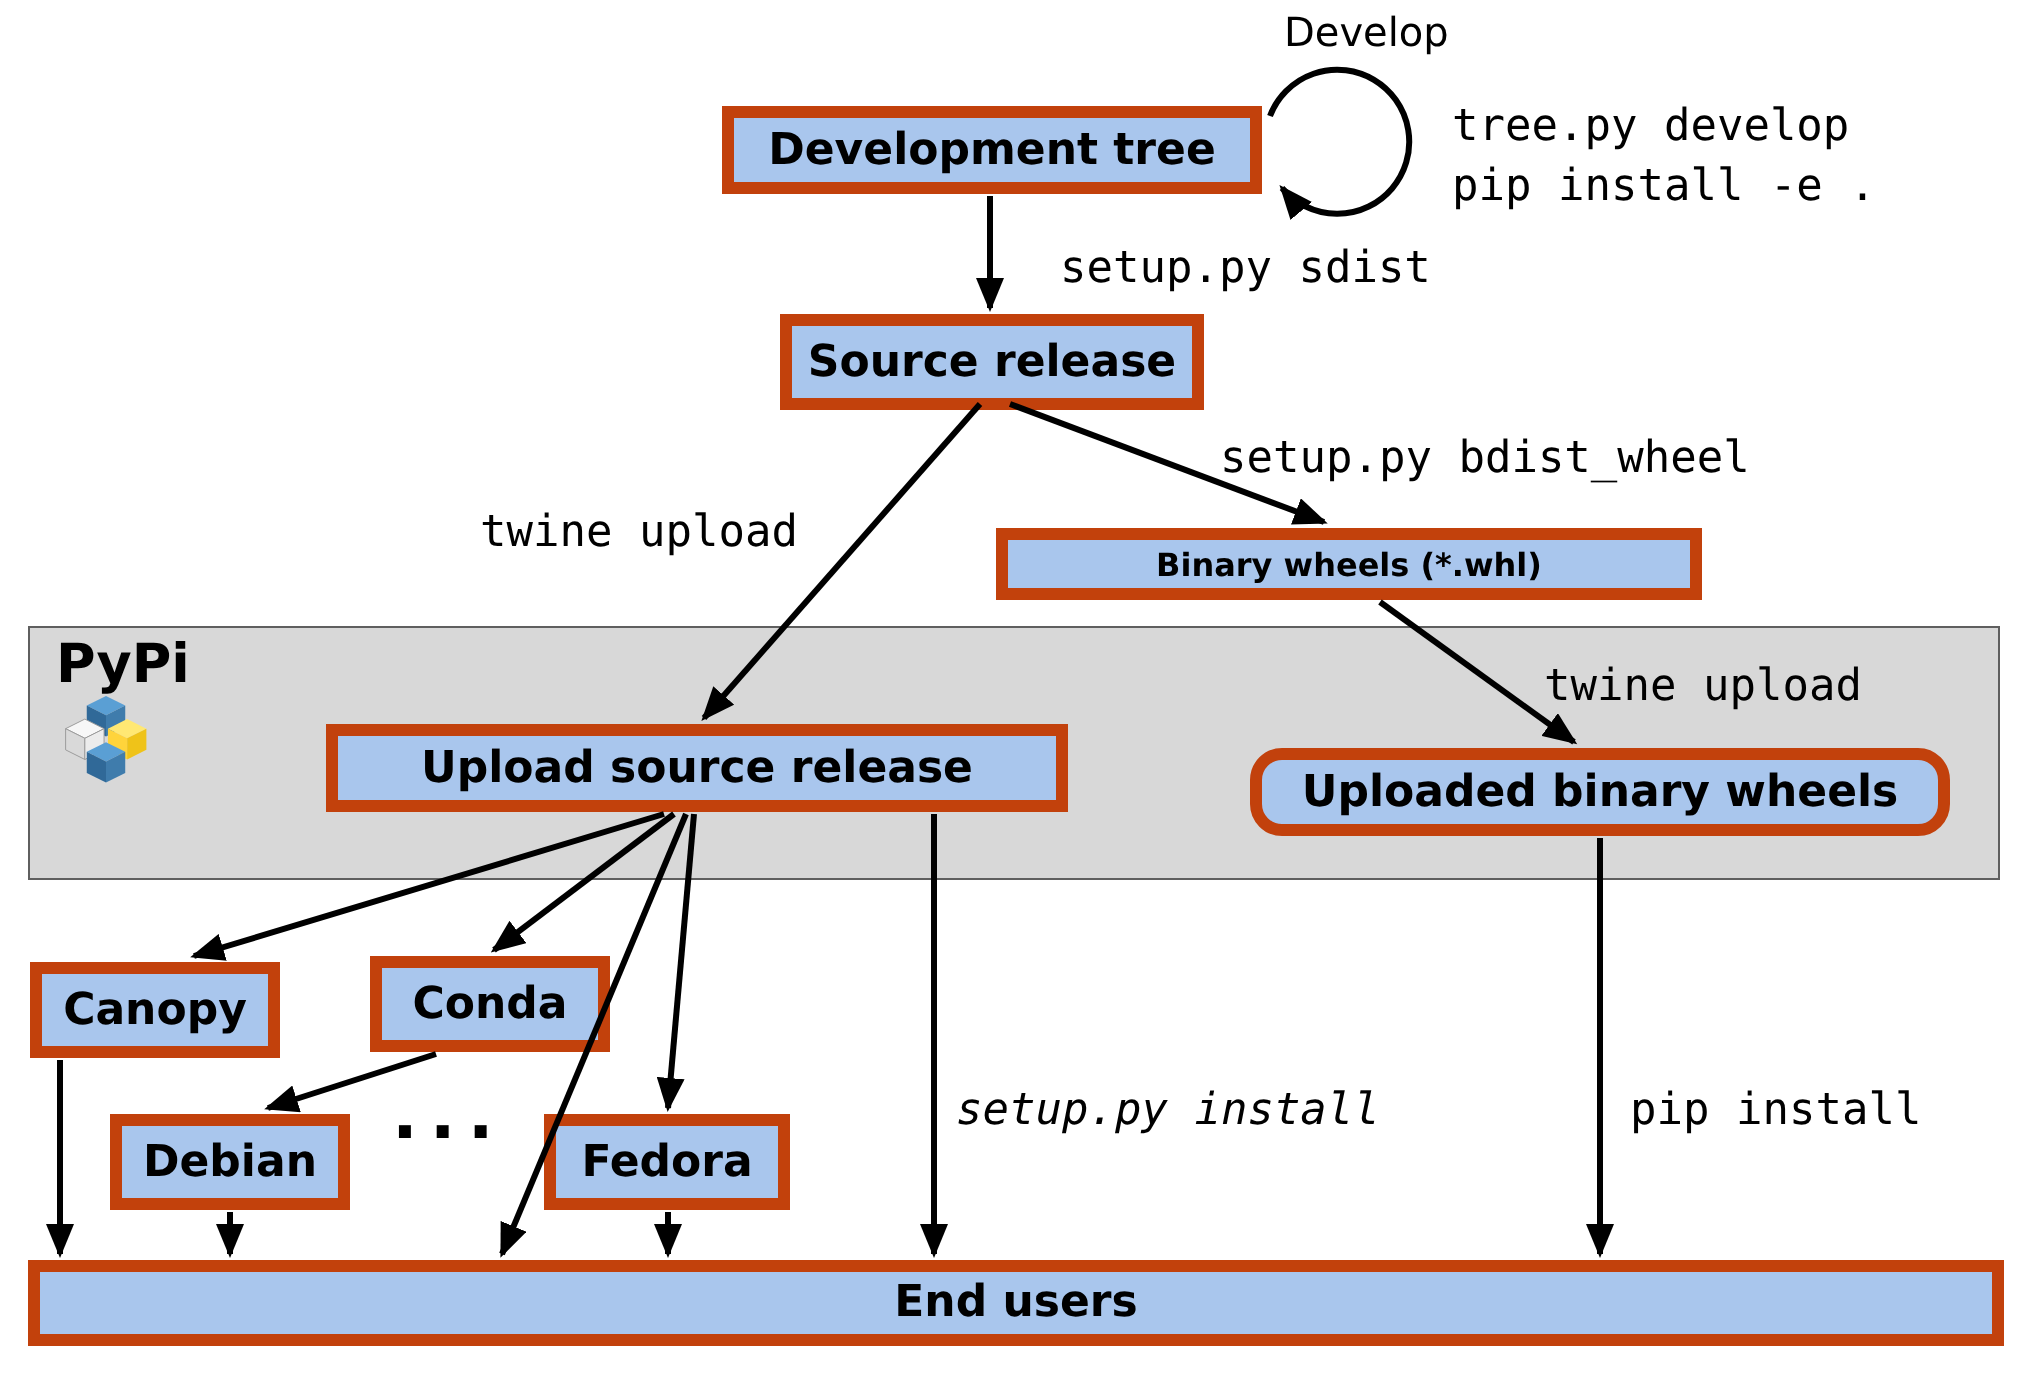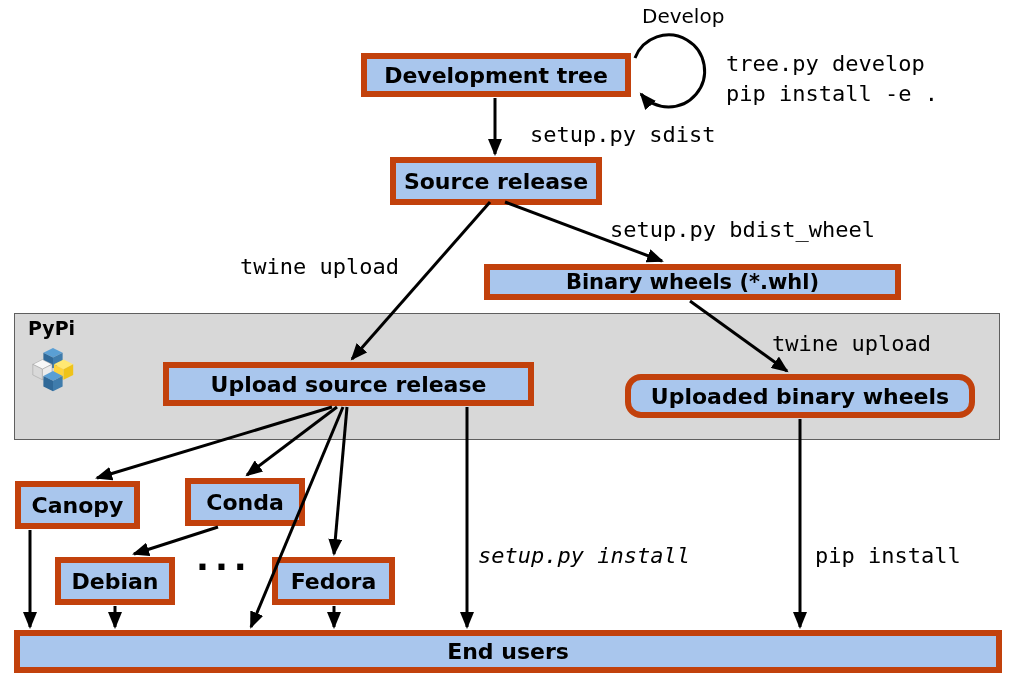--- a/index.html
+++ b/index.html
@@ -11,21 +11,21 @@
     position:absolute;left:14px;top:313px;width:986px;height:127px;
     background:#d8d8d8;border:1px solid #5f5f5f;z-index:0;box-sizing:border-box;
   }
   .box{
     position:absolute;background:#a9c6ed;border:6px solid #c2410c;z-index:2;
     display:flex;align-items:center;justify-content:center;
     font-weight:bold;font-size:22px;box-sizing:border-box;white-space:nowrap;
   }
   #dev-tree{left:361px;top:53px;width:270px;height:44px;}
   #source-release{left:390px;top:157px;width:212px;height:48px;}
-  #binary-wheels{left:484px;top:264px;width:417px;height:36px;font-size:21px;}
+  #binary-wheels{left:498px;top:264px;width:353px;height:36px;font-size:16px;}
   #upload-source{left:163px;top:362px;width:371px;height:44px;}
   #uploaded-wheels{left:625px;top:374px;width:350px;height:44px;border-radius:16px;}
   #canopy{left:15px;top:481px;width:125px;height:48px;}
   #conda{left:185px;top:478px;width:120px;height:48px;}
   #debian{left:55px;top:557px;width:120px;height:48px;}
   #fedora{left:272px;top:557px;width:123px;height:48px;}
   #end-users{left:14px;top:630px;width:988px;height:43px;}
   .mono{
     position:absolute;z-index:4;font-family:"DejaVu Sans Mono","Liberation Mono",monospace;
     font-size:22px;white-space:pre;line-height:1.25;
@@ -34,21 +34,21 @@
   #lbl-develop{left:642px;top:4px;}
   #lbl-dev-cmd1{left:726px;top:50px;}
   #lbl-dev-cmd2{left:726px;top:80px;}
   #lbl-sdist{left:530px;top:121px;}
   #lbl-twine-src{left:240px;top:253px;}
   #lbl-bdist{left:610px;top:216px;}
   #lbl-twine-whl{left:772px;top:330px;}
   #lbl-setup-install{left:478px;top:542px;font-style:italic;}
   #lbl-pip-install{left:815px;top:542px;}
   #lbl-ellipsis{left:196px;top:538px;font-size:34px;font-weight:bold;letter-spacing:6px;z-index:4;position:absolute;}
-  #lbl-pypi{left:28px;top:317px;font-weight:bold;font-size:19px;z-index:4;position:absolute;}
+  #lbl-pypi{left:28px;top:317px;font-weight:bold;font-size:27px;z-index:4;position:absolute;}
   #pypi-logo{position:absolute;left:28px;top:346px;width:50px;height:54px;z-index:4;}
   #arrows{position:absolute;left:0;top:0;width:1009px;height:698px;z-index:3;pointer-events:none;}
 </style>
 </head>
 <body>
 
 <div class="stage">
 
   <div class="band"></div>
   <div id="lbl-pypi">PyPi</div>

